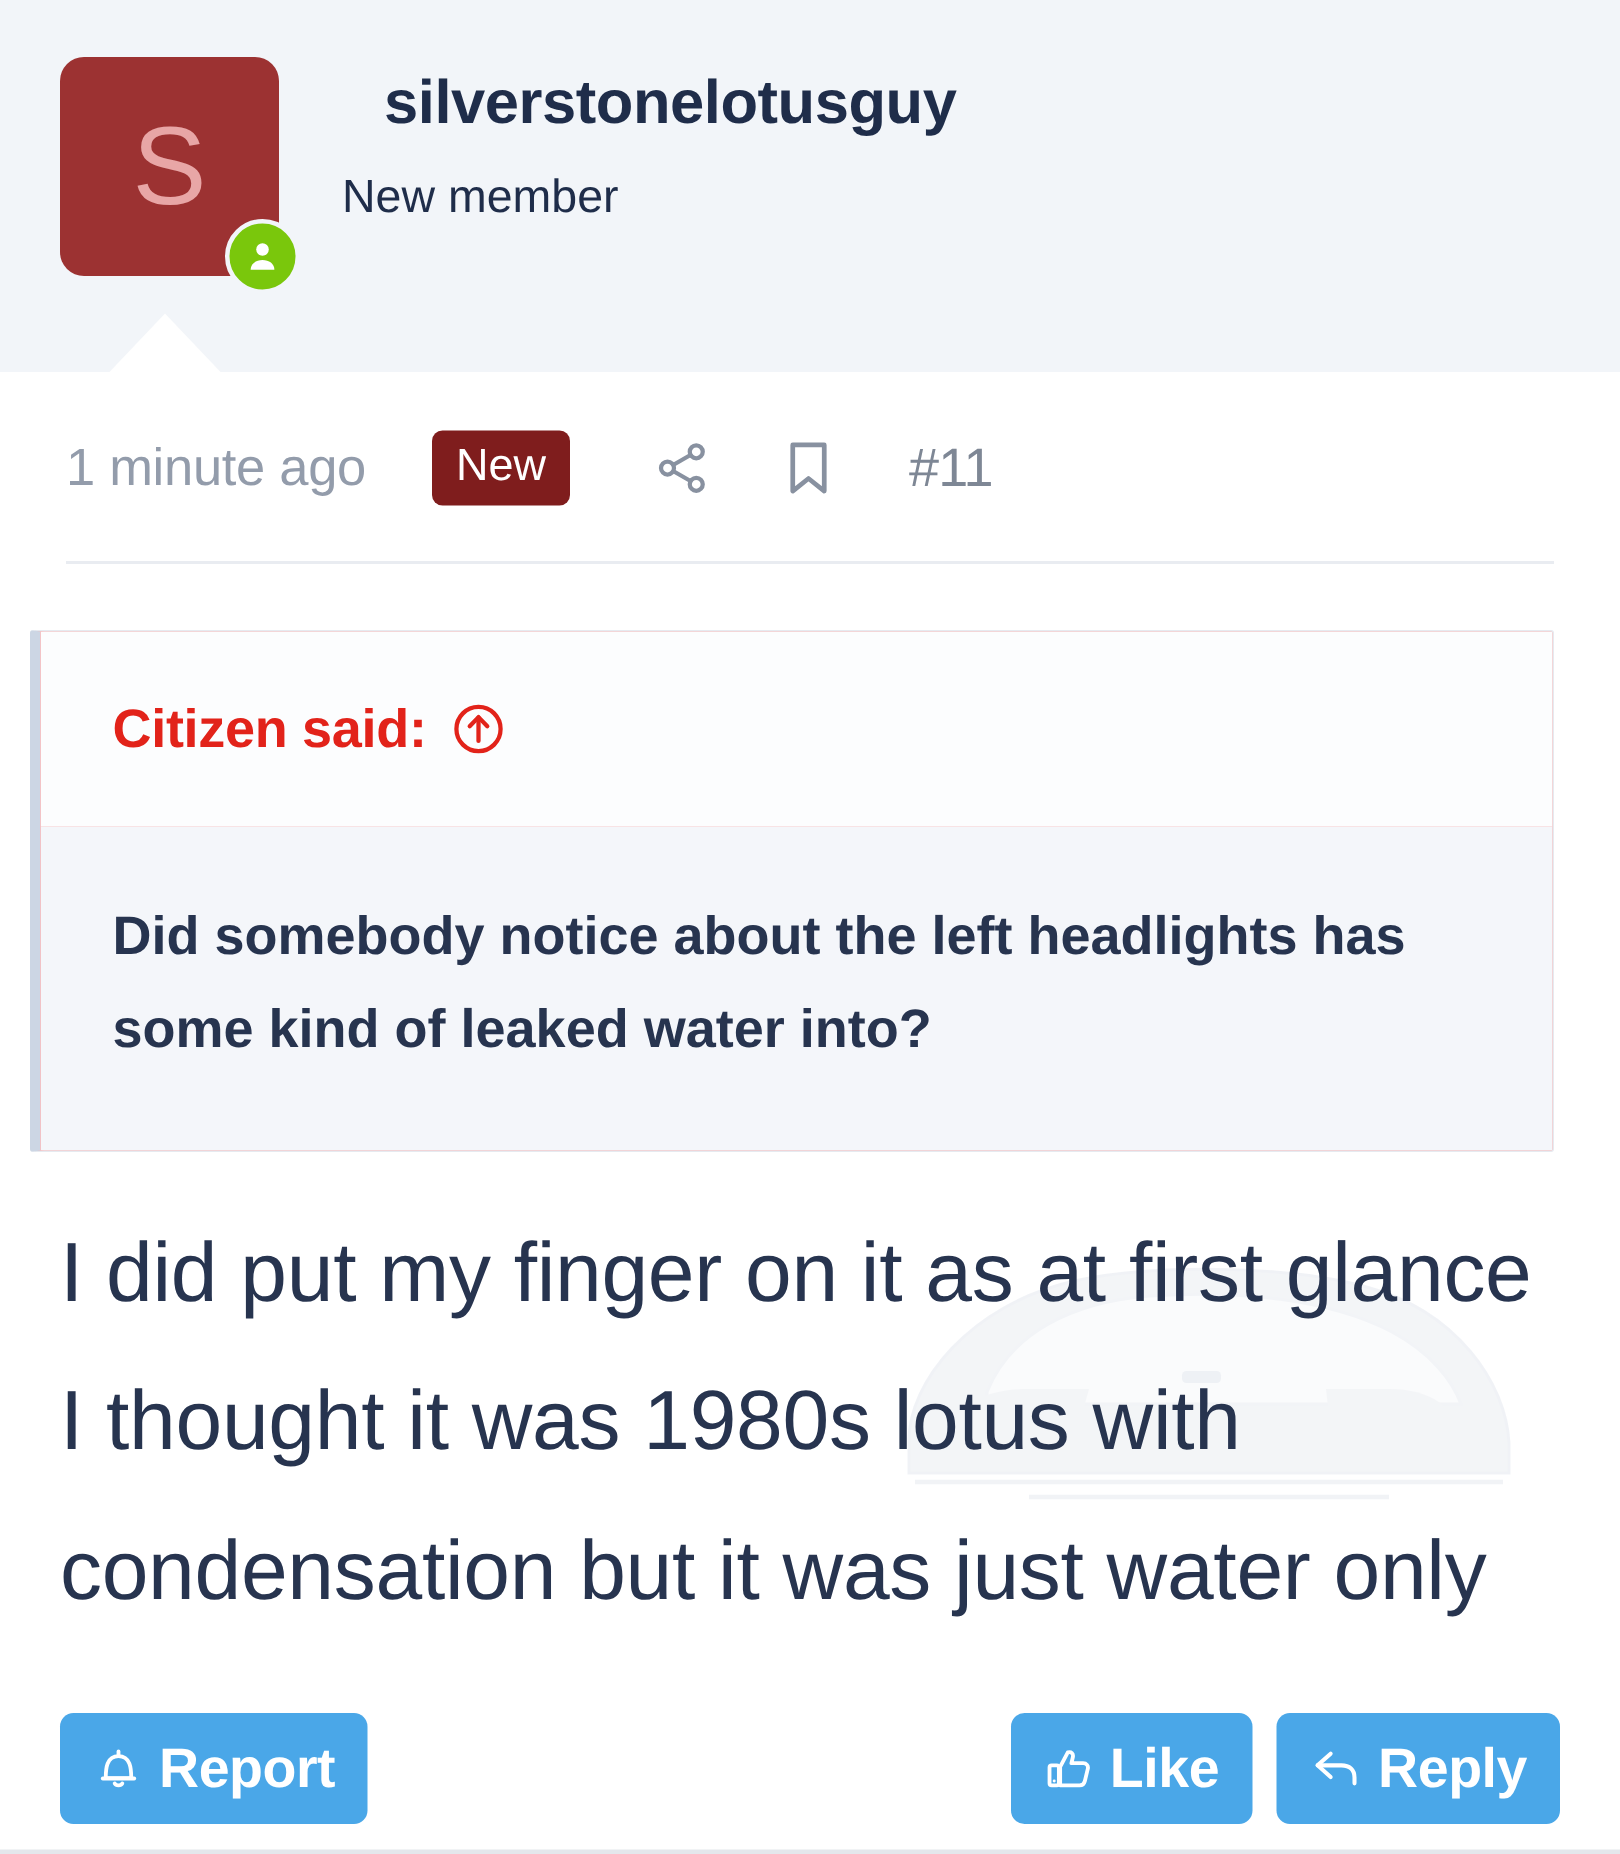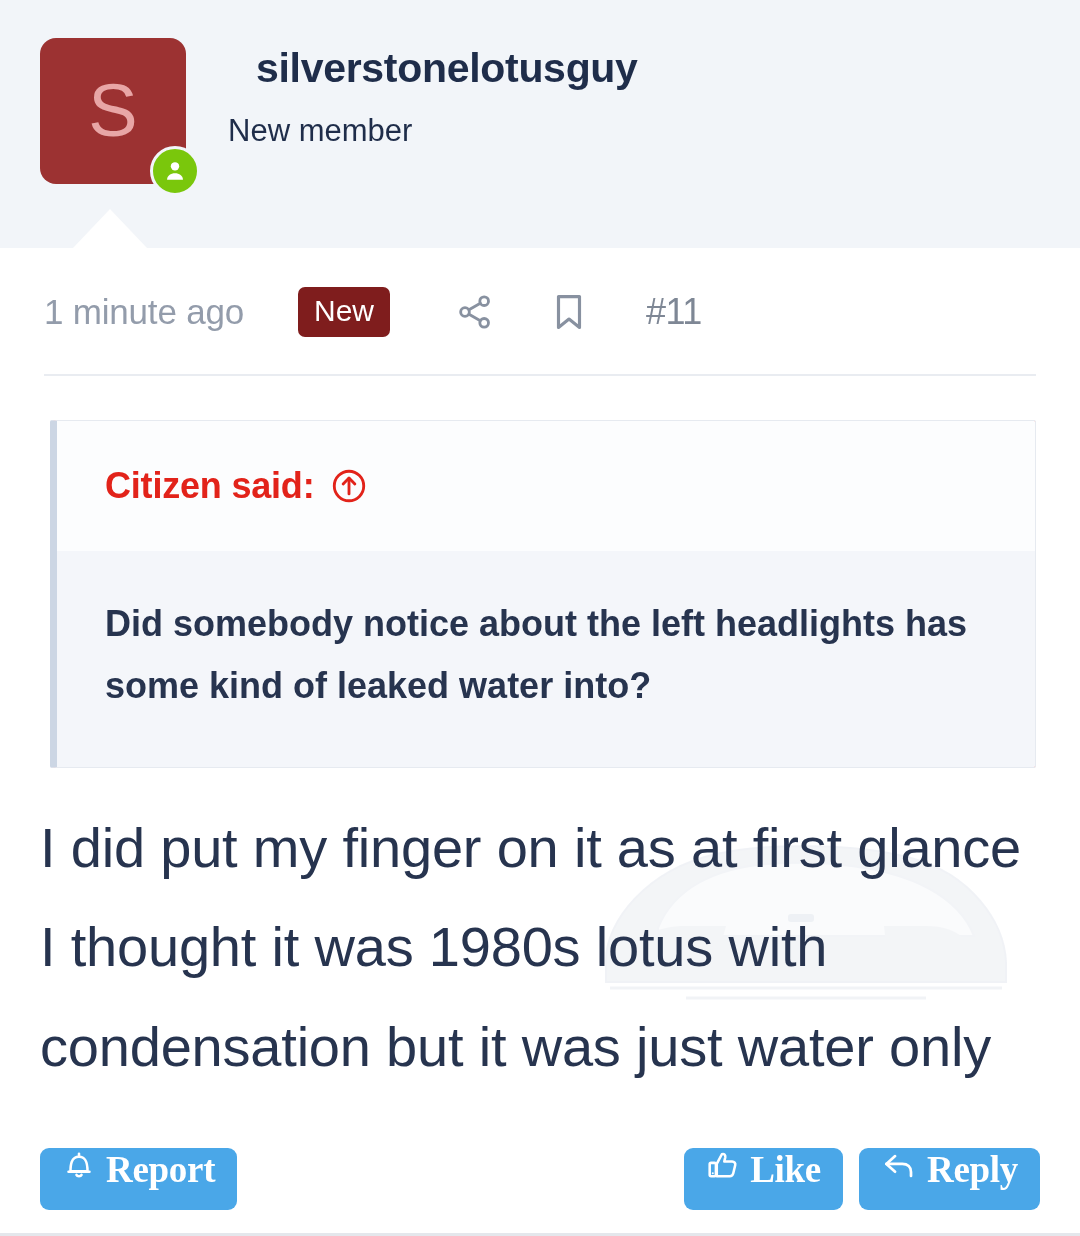--- a/index.html
+++ b/index.html
@@ -54,21 +54,21 @@
     position:absolute; left:72px; bottom:-1px;
     width:0; height:0;
     border-left:38px solid transparent;
     border-right:38px solid transparent;
     border-bottom:40px solid #ffffff;
   }
 
   
   .meta-row {
     display:flex; align-items:center;
-    gap:10px;
+    gap:0;
     padding:24px 44px 0 44px;
     height:104px;
   }
   .timestamp {
     font-size:35px; color:#939cab; font-weight:400;
     letter-spacing:-0.2px;
   }
   .badge {
     background:#7f1d1d; color:#ffffff;
     font-size:30px; font-weight:500;
@@ -92,21 +92,21 @@
     letter-spacing:-0.5px;
   }
 
   .divider-top {
     height:2px; background:#e9ecf1;
     margin:22px 44px 0 44px;
   }
 
   
   .quote {
-    margin:44px 44px 0 50px;
+    margin:44px 44px 0 20px;
     border:1px solid #e6eaf0;
     border-left:7px solid #ccd6e4;
     border-radius:2px;
     overflow:hidden;
     background:#fca5a5;
   }
   .quote-head {
     background:#fcfdfe;
     padding:44px 0 44px 48px;
     display:flex; align-items:center;
@@ -146,26 +146,26 @@
 
   
   .actions {
     display:flex; align-items:center;
     margin:44px 40px 0 40px;
     height:76px;
   }
   .btn {
     background:#4aa7e8; color:#ffffff;
     border:none; border-radius:9px;
-    font-family:Liberation Serif, serif;
+    font-family:Liberation Sans, sans-serif;
     font-size:37px; font-weight:bold;
-    display:inline-flex; align-items:flex-start;
+    display:inline-flex; align-items:center;
     gap:10px;
     padding:0 22px;
-    height:62px;
+    height:74px;
     cursor:pointer;
     letter-spacing:-0.3px;
   }
   .btn svg { display:block; }
   .spacer { flex:1 1 auto; }
   .btn-like { margin-right:16px; }
 
   .divider-bottom {
     position:absolute; left:0; right:0; bottom:0;
     height:3px; background:#e4e7ec;

